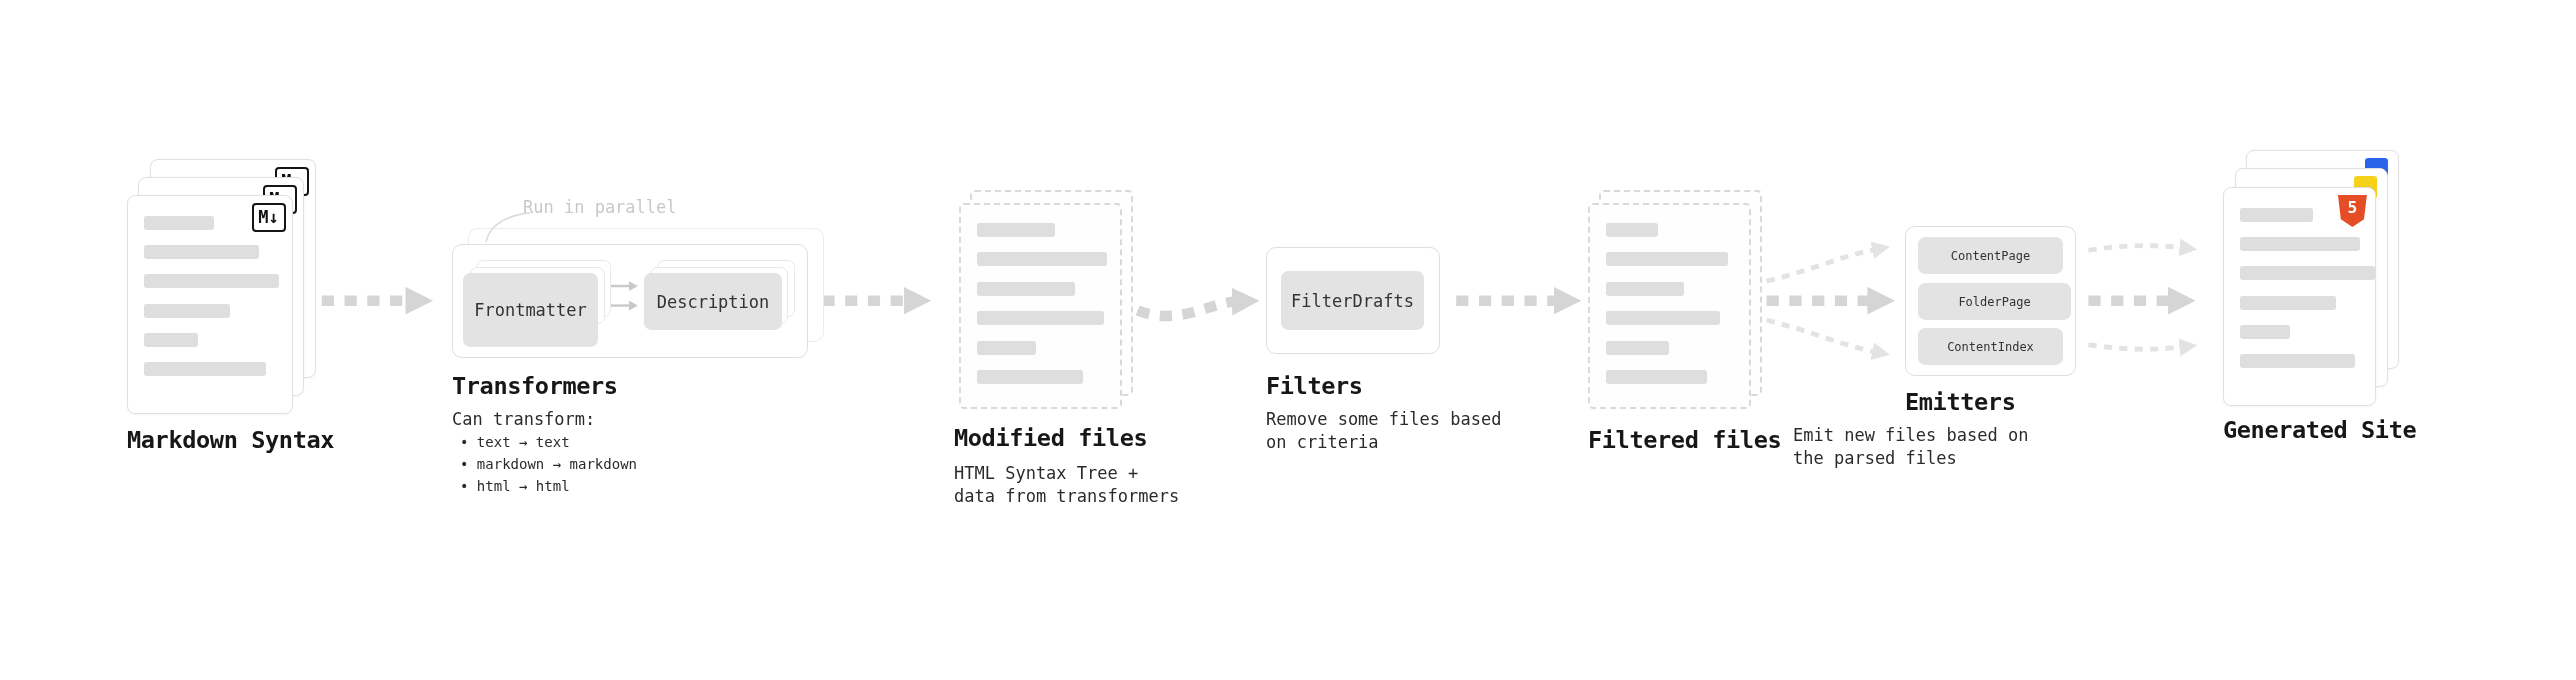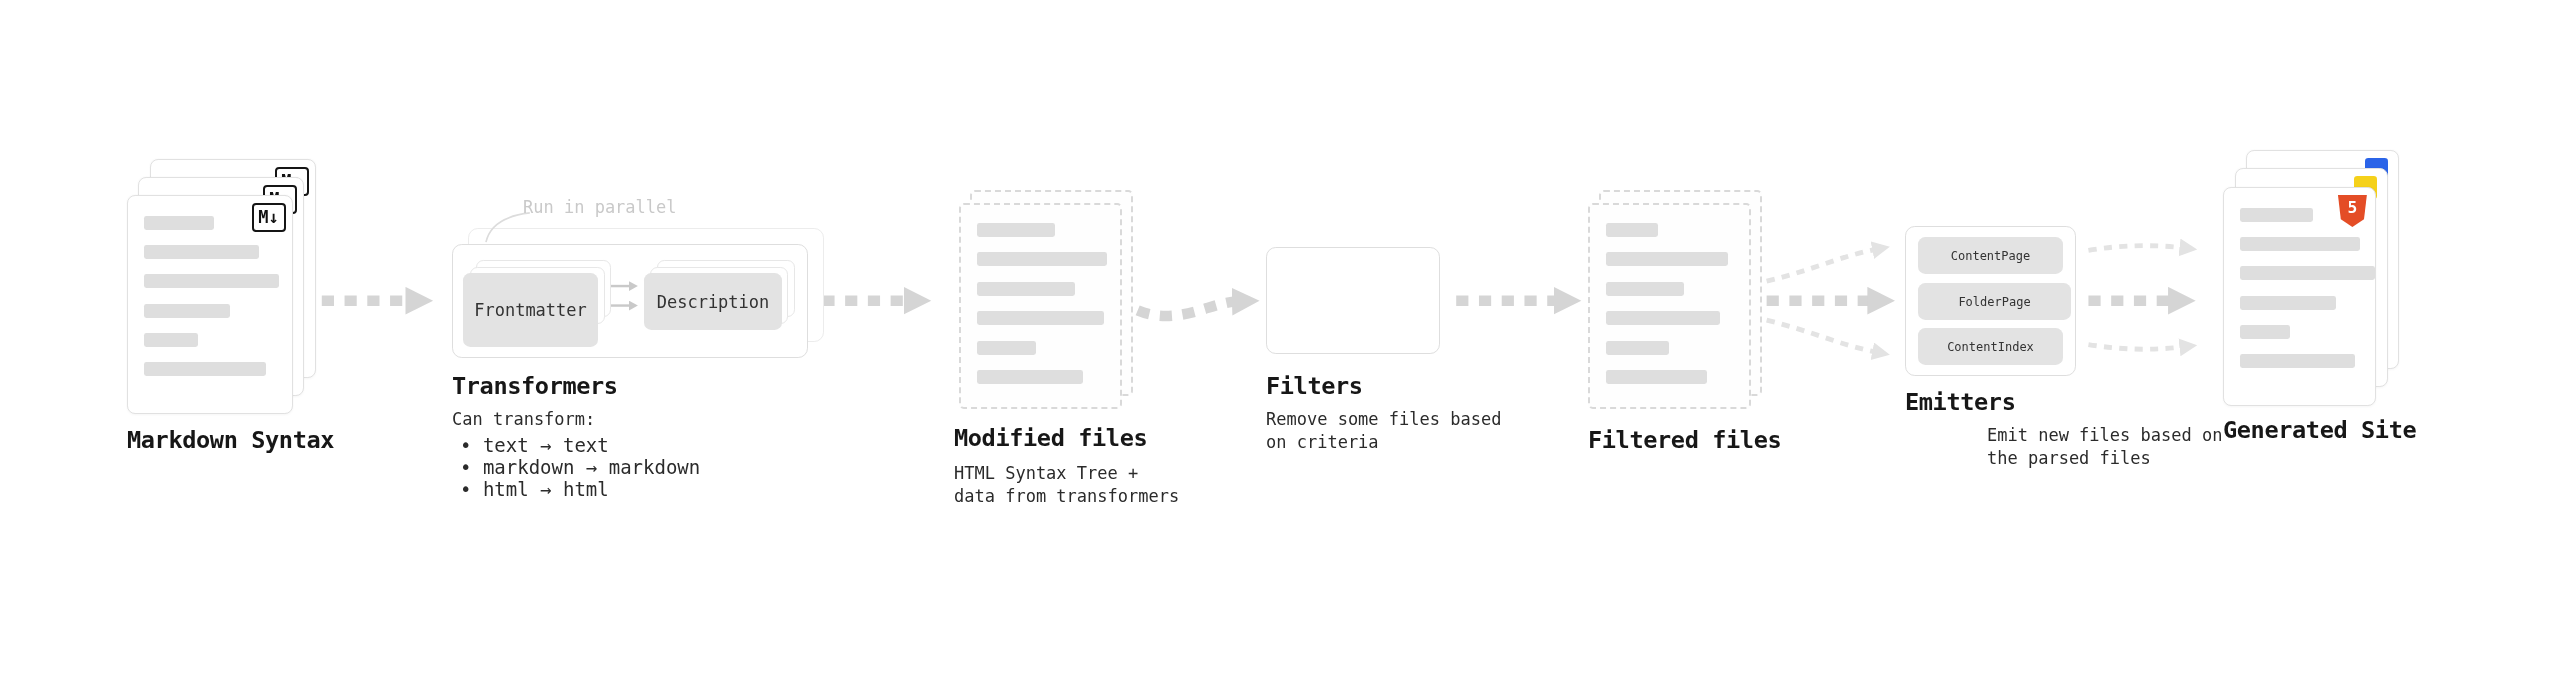--- a/index.html
+++ b/index.html
@@ -30,21 +30,21 @@
 
   .panel{position:absolute;background:#ffffff;border:1.6px solid #dedede;border-radius:9.8px}
   .panel-ghost{position:absolute;background:#ffffff;border:1.6px solid #ececec;border-radius:9.8px}
   .ghost-box{position:absolute;background:#ffffff;border:1.6px solid #e7e7e7;border-radius:7.3px}
   .gray-box{position:absolute;background:#e3e3e3;border-radius:7.3px;display:flex;align-items:center;
             justify-content:center;font-size:17px;color:#333;white-space:nowrap}
   .gray-box.small{font-size:12px}
 
   .stage-label{position:absolute;font-size:23.6px;font-weight:700;color:#171717;letter-spacing:-0.4px;white-space:nowrap}
   .note{position:absolute;font-size:17px;line-height:23px;color:#2b2b2b;white-space:pre-line}
-  .bullet{position:absolute;font-size:19px;color:#2b2b2b;white-space:nowrap}
+  .bullet{position:absolute;font-size:14px;color:#2b2b2b;white-space:nowrap}
   .annotation{position:absolute;font-size:17px;color:#c9c9c9;white-space:nowrap}
 </style>
 </head>
 <body>
 
 <div class="canvas">
 
   <svg class="overlay" width="2576" height="681" aria-hidden="true" viewBox="0 0 3170 838">
     <defs>
       <marker id="mS" markerUnits="userSpaceOnUse" markerWidth="38" markerHeight="36" refX="6" refY="17" orient="auto">
@@ -124,20 +124,21 @@
         <div class="skel-bar" style="width: 127px;"></div>
         <div class="skel-bar" style="width: 59px;"></div>
         <div class="skel-bar" style="width: 106px;"></div>
       </div>
   </div>
   <h2 class="stage-label" style="left:954px;top:424px">Modified files</h2>
   <div class="note" style="left:954px;top:462px">HTML Syntax Tree +
 data from transformers</div>
 
   <div class="panel" style="left:1266px;top:247px;width:174px;height:107px"></div>
+  <div class="gray-box" style="left:1281px;top:271px;width:143px;height:59px">FilterDrafts</div>
   <h2 class="stage-label" style="left:1266px;top:372px">Filters</h2>
   <div class="note" style="left:1266px;top:408px">Remove some files based
 on criteria</div>
 
   <div class="doc-card dashed" style="left:1599px;top:190px;width:163px;height:206px"></div>
   <div class="doc-card dashed" style="left:1588px;top:203px;width:163px;height:206px">
     <div class="skel" style="padding:18px 16.3px">
         <div class="skel-bar" style="width: 52px;"></div>
         <div class="skel-bar" style="width: 122px;"></div>
         <div class="skel-bar" style="width: 78px;"></div>
@@ -146,21 +147,21 @@
         <div class="skel-bar" style="width: 101px;"></div>
       </div>
   </div>
   <h2 class="stage-label" style="left:1588px;top:426px">Filtered files</h2>
 
   <div class="panel" style="left:1905px;top:226px;width:171px;height:150px"></div>
   <div class="gray-box small" style="left:1918px;top:237px;width:145px;height:37px">ContentPage</div>
   <div class="gray-box small" style="left:1918px;top:283px;width:153px;height:37px">FolderPage</div>
   <div class="gray-box small" style="left:1918px;top:328px;width:145px;height:37px">ContentIndex</div>
   <h2 class="stage-label" style="left:1905px;top:388px">Emitters</h2>
-  <div class="note" style="left:1987px;top:424px">Emit new files based on
+  <div class="note" style="left:1793px;top:424px">Emit new files based on
 the parsed files</div>
 
   <div class="doc-card" style="left:2246px;top:150px;width:153px;height:219px">
     <div class="mini-badge css-badge"></div>
   </div>
   <div class="doc-card" style="left:2235px;top:168px;width:153px;height:219px">
     <div class="mini-badge js-badge"></div>
   </div>
   <div class="doc-card" style="left:2223px;top:187px;width:153px;height:219px">
     <div class="html5-badge">5</div>

